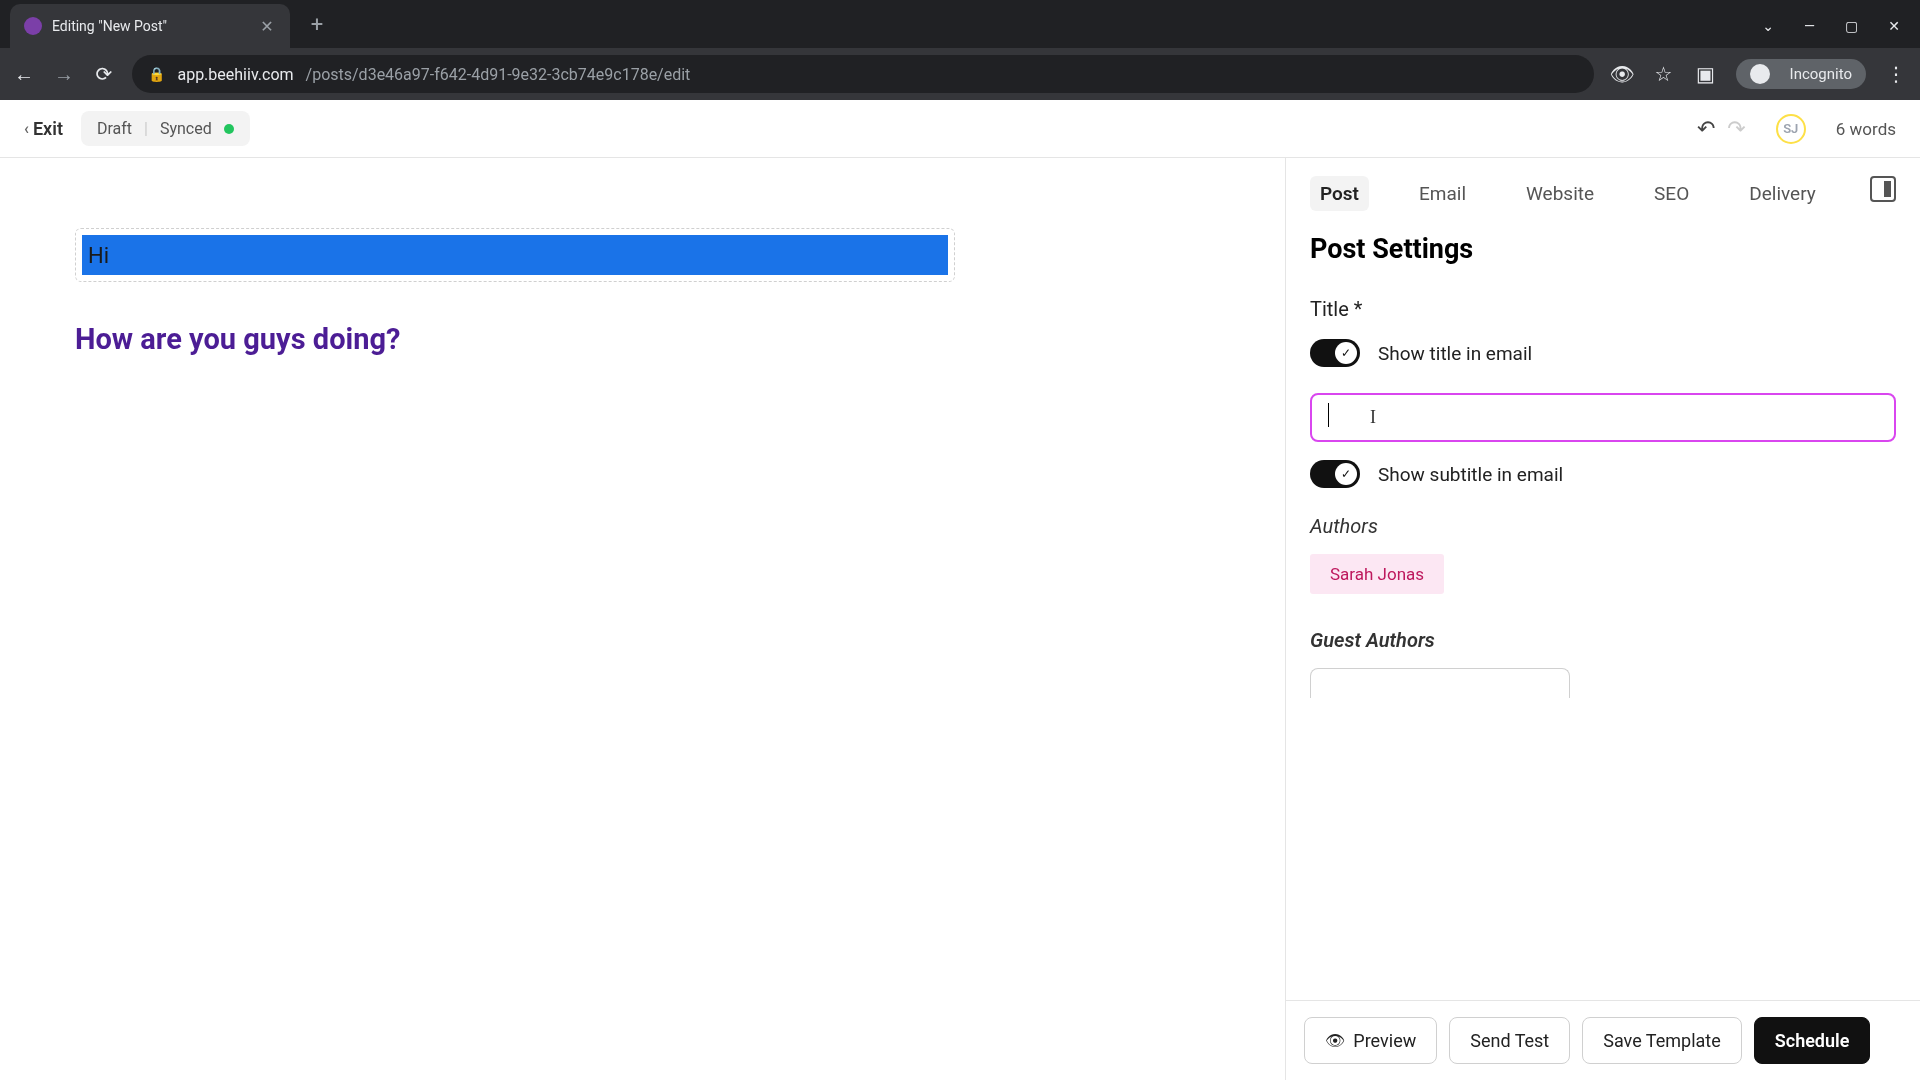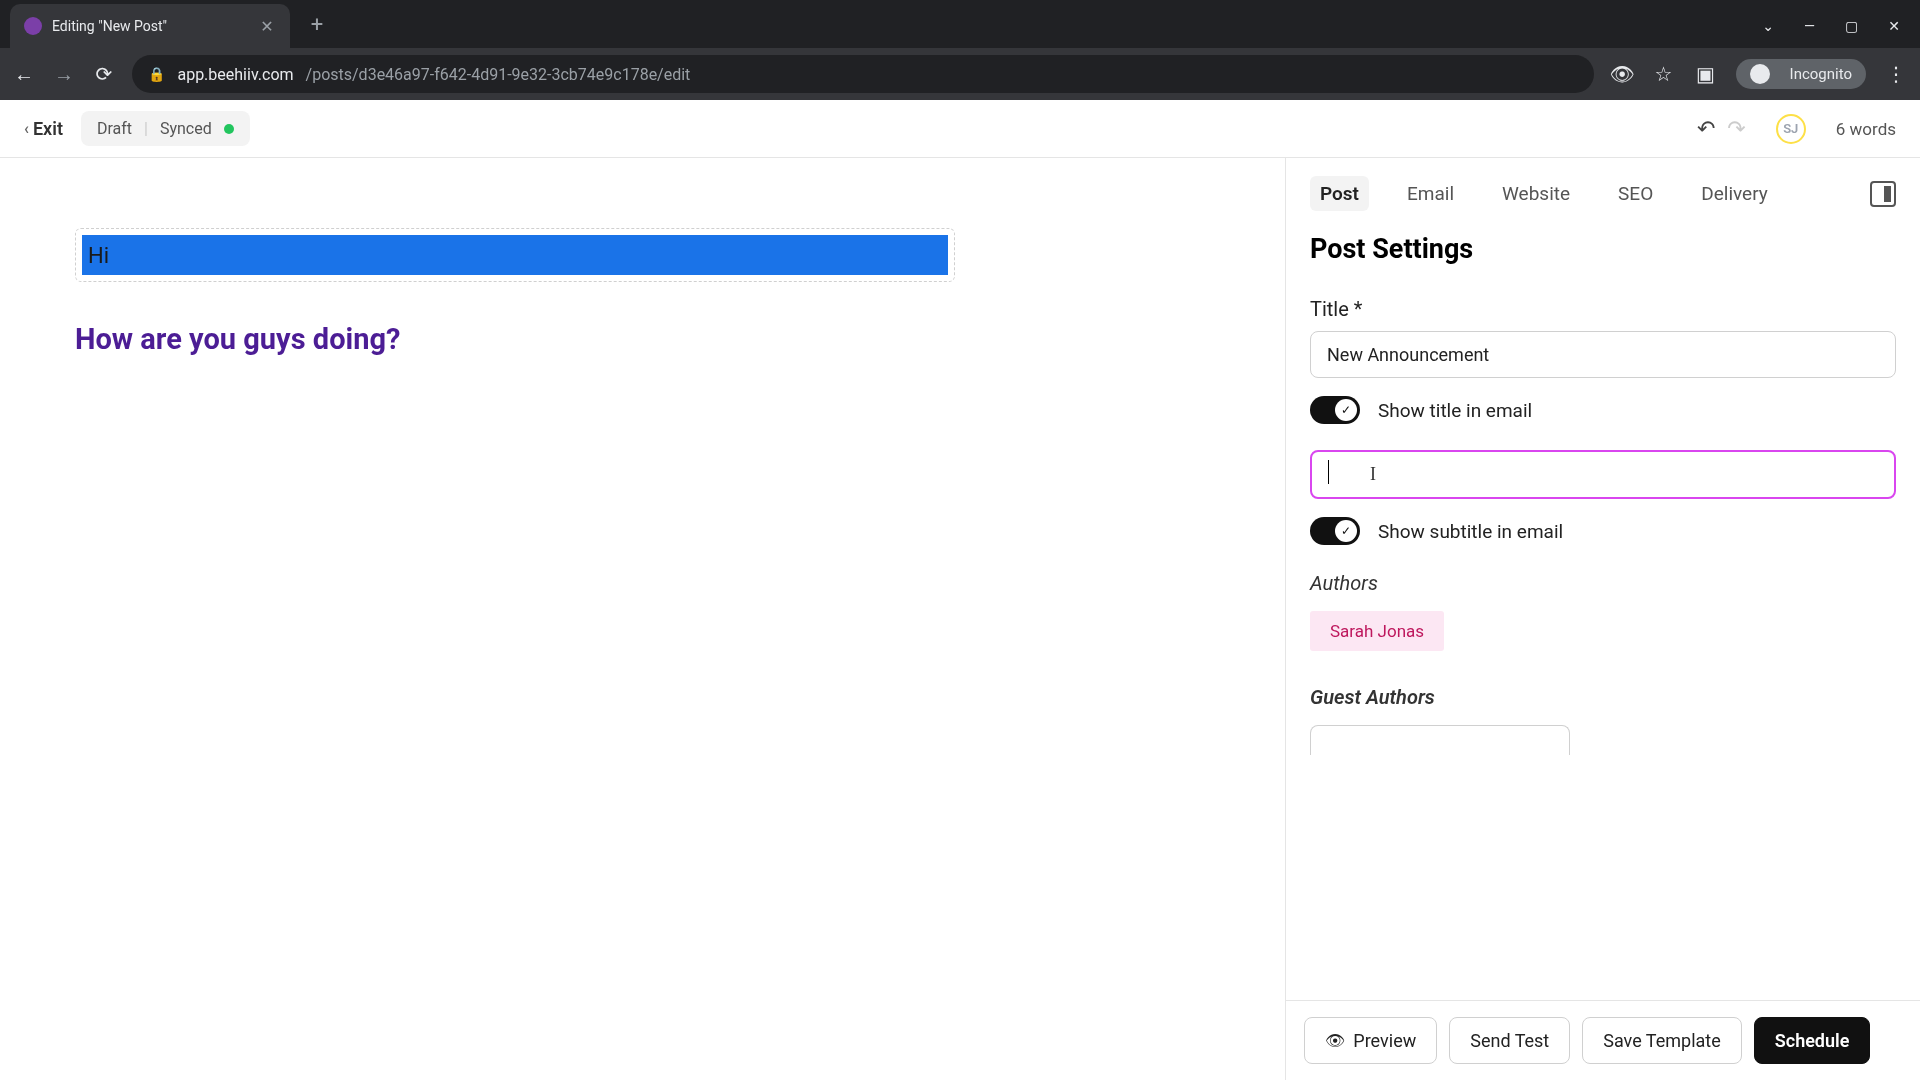--- a/index.html
+++ b/index.html
@@ -45,21 +45,21 @@
 
 
 .main-area { display: flex; height: calc(1080px - 48px - 52px - 58px); }
 .editor-pane { flex: 1; padding: 70px 75px; }
 .content-block { border: 1px dashed #d0d0d0; border-radius: 6px; padding: 6px; margin-bottom: 40px; width: 880px; }
 .highlighted-text { background: #1a73e8; color: #1a1a1a; padding: 6px 6px; font-size: 22px; height: 40px; display: flex; align-items: center; }
 .heading-text { font-size: 29px; font-weight: 700; color: #4c1d95; }
 
 
 .sidebar { width: 635px; border-left: 1px solid #e5e5e5; display: flex; flex-direction: column; position: relative; }
-.side-tabs { display: flex; gap: 28px; padding: 18px 24px 12px; align-items: center; }
+.side-tabs { display: flex; gap: 40px; padding: 18px 24px 12px; align-items: flex-start; }
 .side-tab { font-size: 19px; color: #555; cursor: pointer; padding: 6px 10px; border-radius: 6px; }
 .side-tab.active { background: #f3f3f3; color: #222; font-weight: 600; }
 .panel-toggle { margin-left: auto; width: 26px; height: 26px; border: 2px solid #555; border-radius: 4px; cursor: pointer; position: relative; }
 .panel-toggle::after { content: ''; position: absolute; right: 3px; top: 3px; bottom: 3px; width: 7px; background: #555; }
 
 .side-body { padding: 10px 24px 20px; overflow-y: auto; flex: 1; }
 .settings-title { font-size: 27px; font-weight: 700; margin-bottom: 32px; }
 .field-label { font-size: 20px; color: #222; margin-bottom: 10px; display: block; }
 .text-input { width: 100%; border: 1px solid #d0d0d0; border-radius: 8px; padding: 12px 16px; font-size: 18px; color: #222; outline: none; }
 .text-input.focused { border: 2px solid #d946ef; }
@@ -161,21 +161,20 @@
       <div class="side-tab">Website</div>
       <div class="side-tab">SEO</div>
       <div class="side-tab">Delivery</div>
       <div class="panel-toggle"></div>
     </div>
 
     <div class="side-body">
       <div class="settings-title">Post Settings</div>
 
       <label class="field-label">Title *</label>
-      <input class="text-input" value="New Announcement" style="">
 
       <div class="toggle-row">
         <div class="toggle">
           <div class="toggle-knob">✓</div>
         </div>
         <span class="toggle-label">Show title in email</span>
       </div>
 
       <div class="text-input-wrap">
         <input class="text-input focused" value="" style="">

